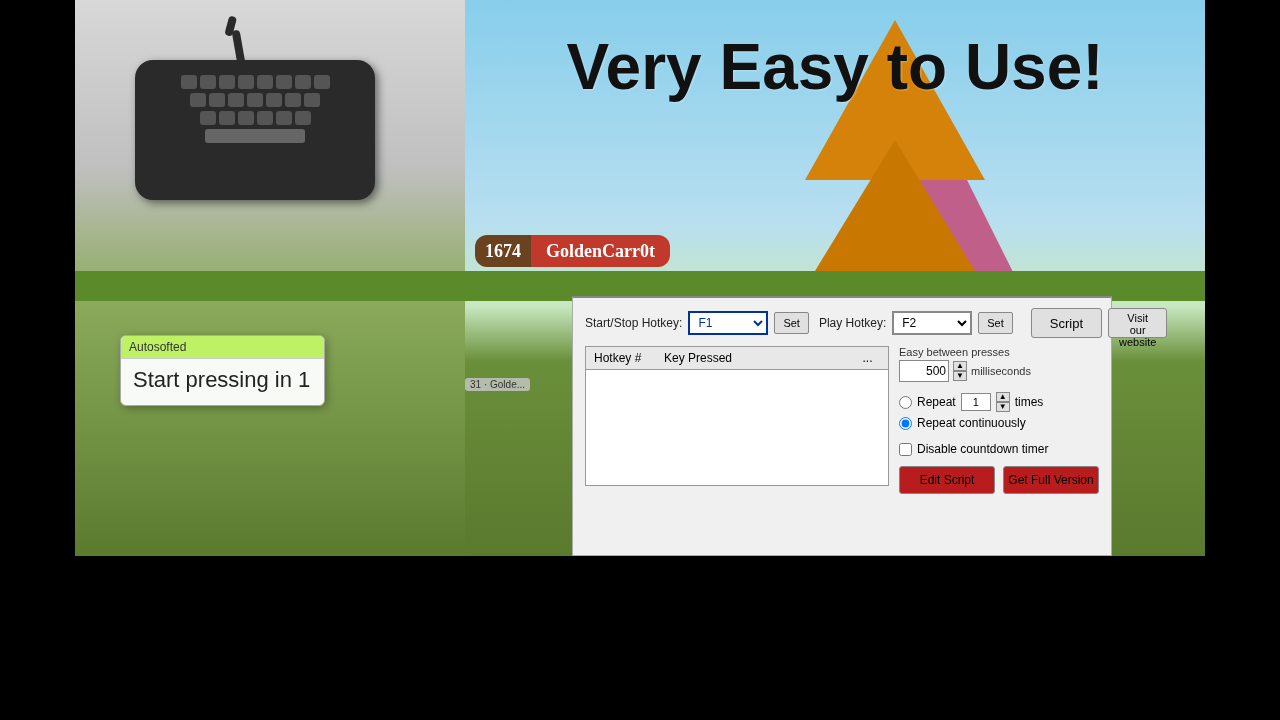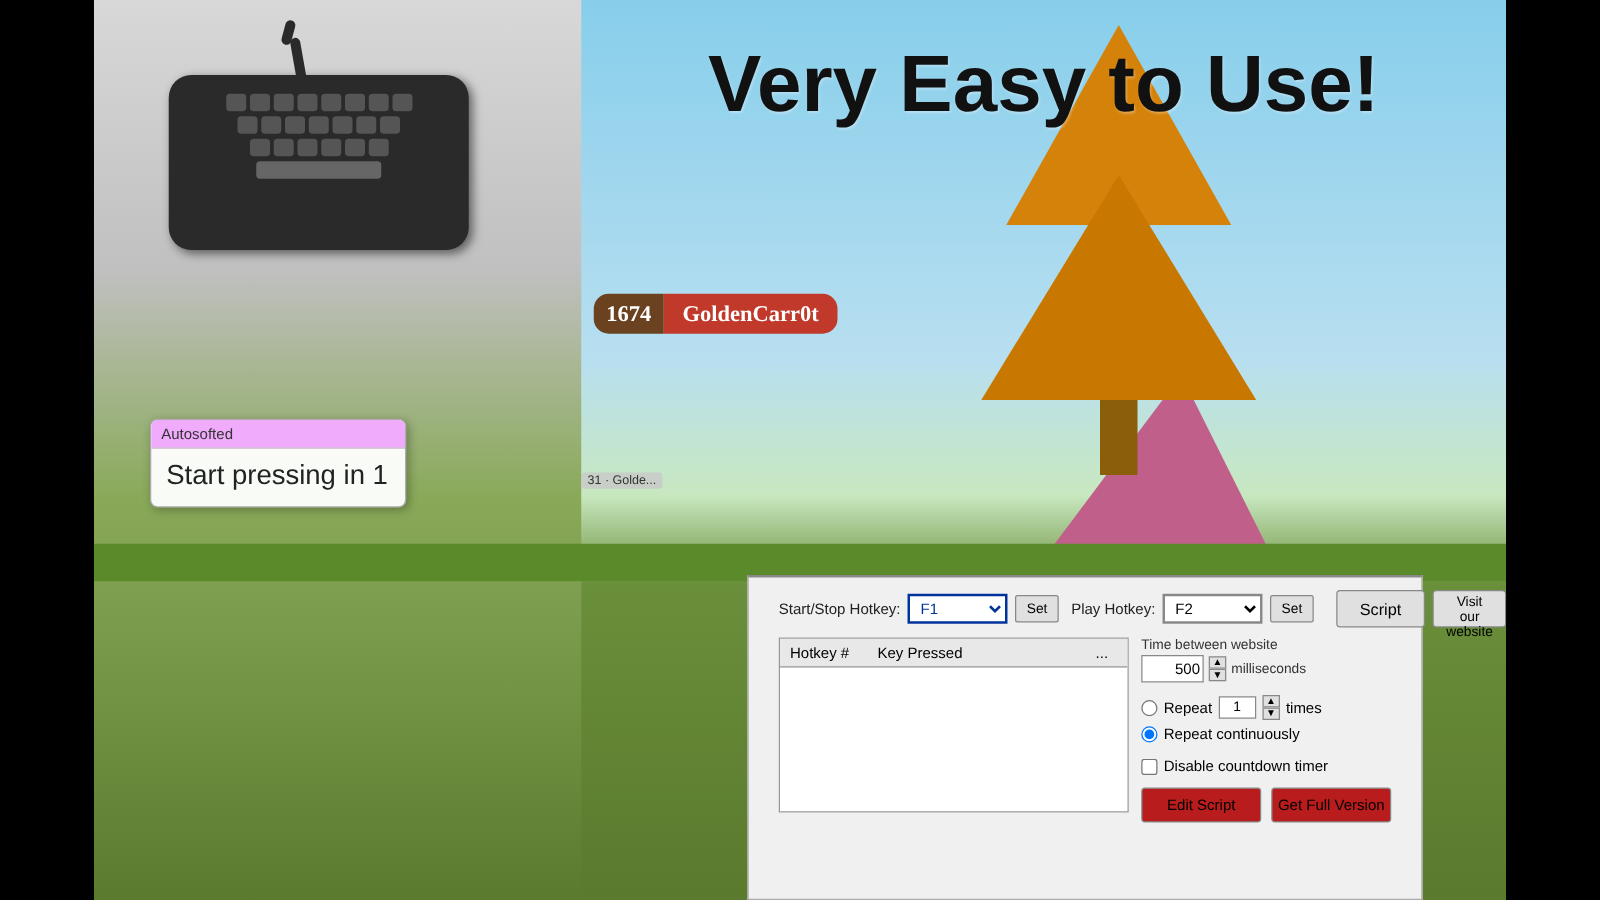--- a/index.html
+++ b/index.html
@@ -25,21 +25,21 @@
       right: 0; top: 0;
       width: 75px; height: 720px;
       background: #000;
       z-index: 10;
     }
 
     
     .game-area {
       position: absolute;
       left: 75px; top: 0;
-      width: 1130px; height: 720px;
+      width: 1130px; height: 556px;
       overflow: hidden;
     }
 
     
     .sky-bg {
       position: absolute;
       left: 0; top: 0;
       width: 100%; height: 100%;
       background: linear-gradient(to bottom, #87CEEB 0%, #b8dff0 40%, #c8e8c0 55%, #6a8f3a 65%, #5a7a2e 100%);
     }
@@ -189,45 +189,45 @@
       left: 45px;
       width: 205px;
       background: rgba(255,255,255,0.95);
       border: 1px solid #aaa;
       border-radius: 6px;
       box-shadow: 2px 2px 8px rgba(0,0,0,0.3);
       z-index: 20;
       overflow: hidden;
     }
     .popup-title-bar {
-      background: #f0abfc;
+      background: #bef264;
       padding: 4px 8px;
       font-size: 12px;
       color: #333;
       border-bottom: 1px solid #ccc;
     }
     .popup-content {
       padding: 8px 12px 12px;
       font-size: 22px;
       font-weight: normal;
       color: #222;
     }
 
     
     .control-panel {
       position: absolute;
-      right: 67px;
+      right: 93px;
       bottom: 0;
       width: 540px;
       height: 260px;
       background: #f0f0f0;
       border: 1px solid #aaa;
       border-top: 2px solid #888;
       z-index: 25;
-      padding: 10px 24px;
+      padding: 10px 12px;
     }
 
     .panel-row {
       display: flex;
       align-items: center;
       margin-bottom: 8px;
       gap: 10px;
     }
 
     .label-text {
@@ -548,21 +548,21 @@
             <span class="table-col2">Key Pressed</span>
             <span class="table-col3">...</span>
           </div>
 
         </div>
       </div>
 
       <div class="right-controls">
 
         <div>
-          <div class="time-label">Time between website</div>
+          <div class="time-label">Easy between presses</div>
           <div class="time-input-row">
             <input type="text" class="time-input" value="500" style="">
             <div class="spinner-btn">
               <button class="spin-up">▲</button>
               <button class="spin-down">▼</button>
             </div>
             <span class="ms-label">milliseconds</span>
           </div>
         </div>
 

